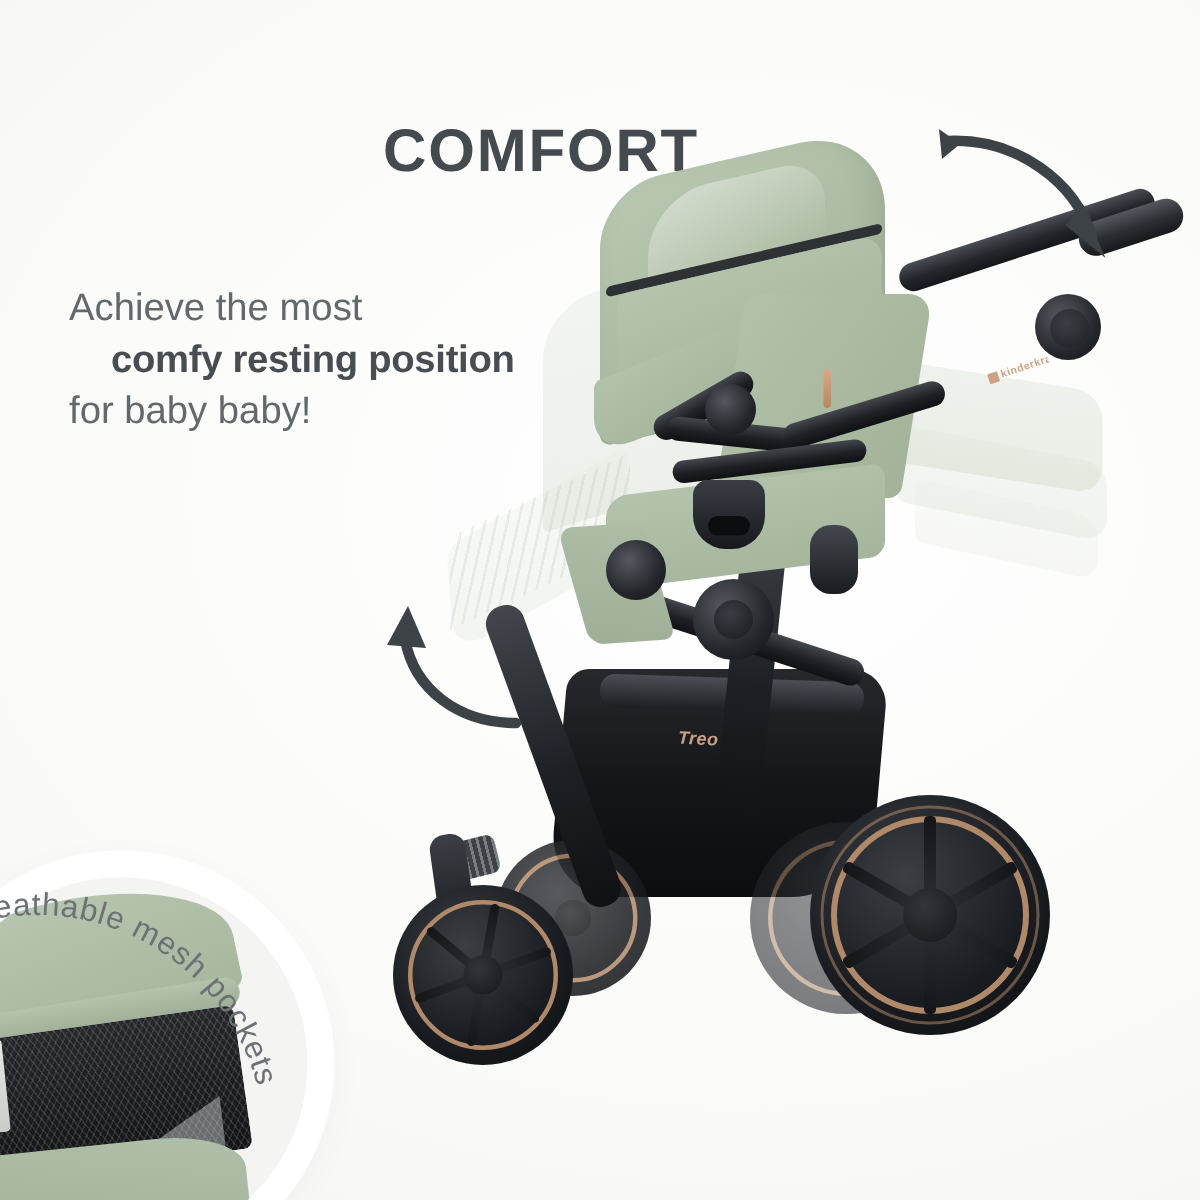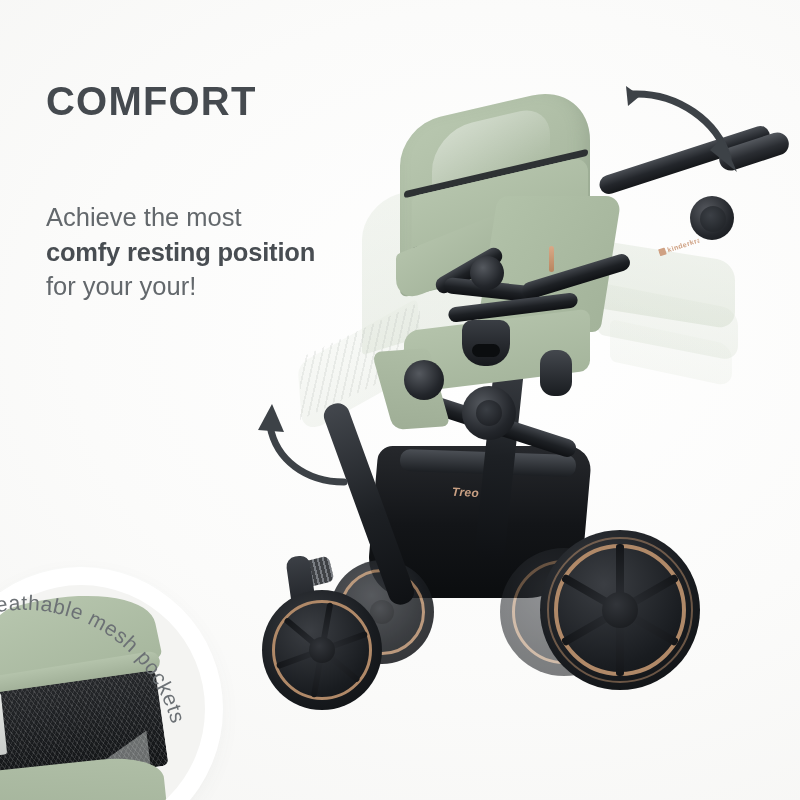--- a/index.html
+++ b/index.html
@@ -41,37 +41,39 @@
     line-height: 1.08;
     white-space: nowrap;
   }
   .headline .l2 {
     font-size: 40px;
     letter-spacing: 1.2px;
     font-weight: 700;
     color: #454a4f;
     line-height: 1.18;
     white-space: nowrap;
+    text-align: right;
   }
 
   .subhead {
     position: absolute;
     left: 46px;
-    top: 200px;
+    top: 188px;
     width: 380px;
     color: #63686c;
     font-size: 25.5px;
     font-weight: 300;
     line-height: 1.36;
   }
   .subhead .strong {
     font-weight: 700;
     color: #484d52;
     display: block;
     letter-spacing: -0.2px;
+    margin-left: 28px;
   }
   .subhead .ln { display: block; }
 
   
   .stroller { position: absolute; inset: 0; }
 
   .pc { position: absolute; }           
 
   
   .ghost {
@@ -423,21 +425,21 @@
 
   <div class="bg-wash"></div>
 
   <div class="headline">
     <div class="l2">COMFORT</div>
   </div>
 
   <div class="subhead">
     <span class="ln">Achieve the most</span>
     <span class="strong">comfy resting position</span>
-    <span class="ln">for your your!</span>
+    <span class="ln">for baby baby!</span>
   </div>
 
   <div class="stroller">
 
     <div class="pc ghost ghost-l1"></div>
     <div class="pc ghost ghost-l2"></div>
     <div class="pc ghost-stripe"></div>
     <div class="pc ghost ghost-r1"></div>
     <div class="pc ghost ghost-r2"></div>
     <div class="pc ghost ghost-r3"></div>

